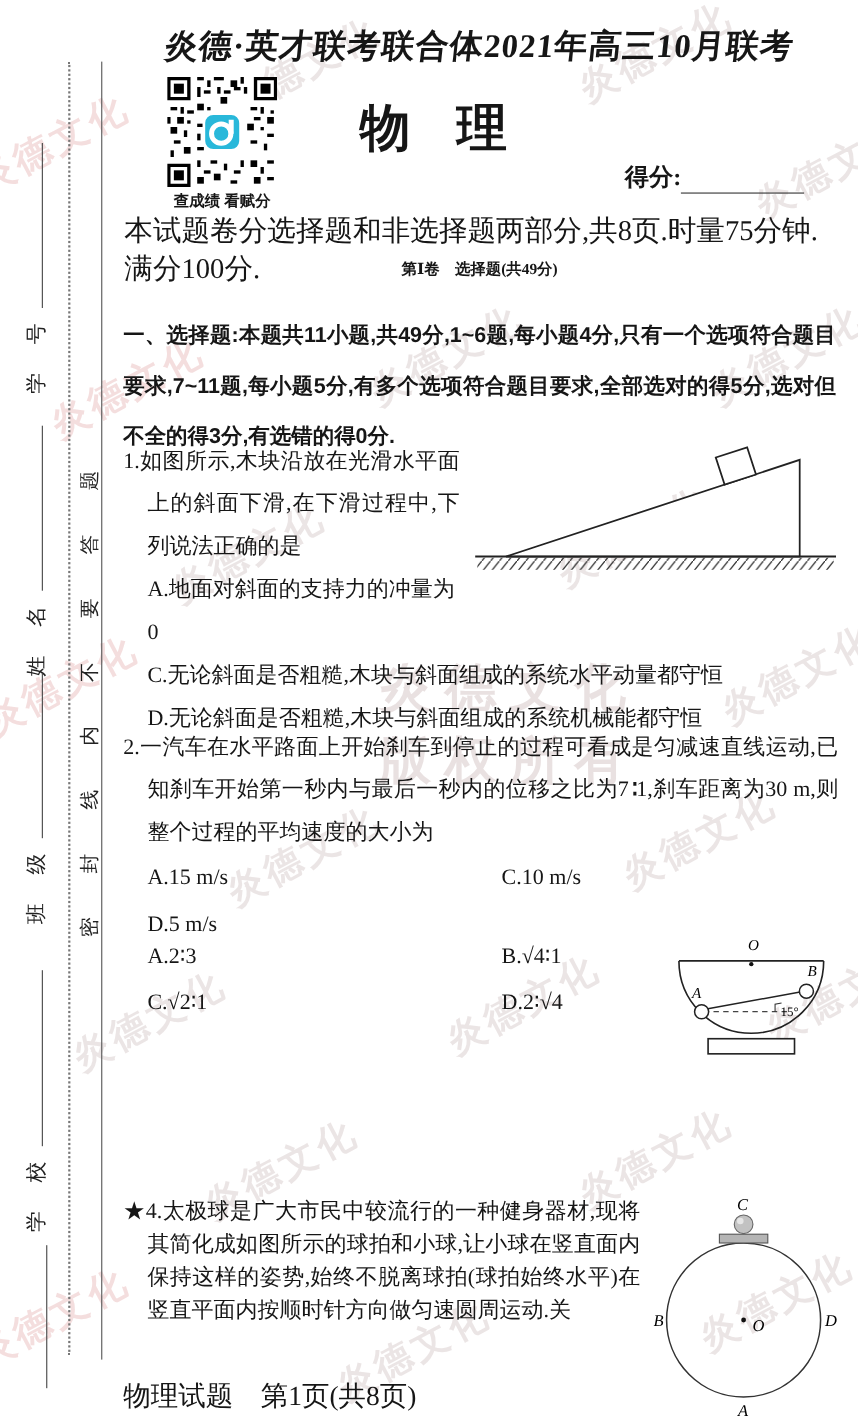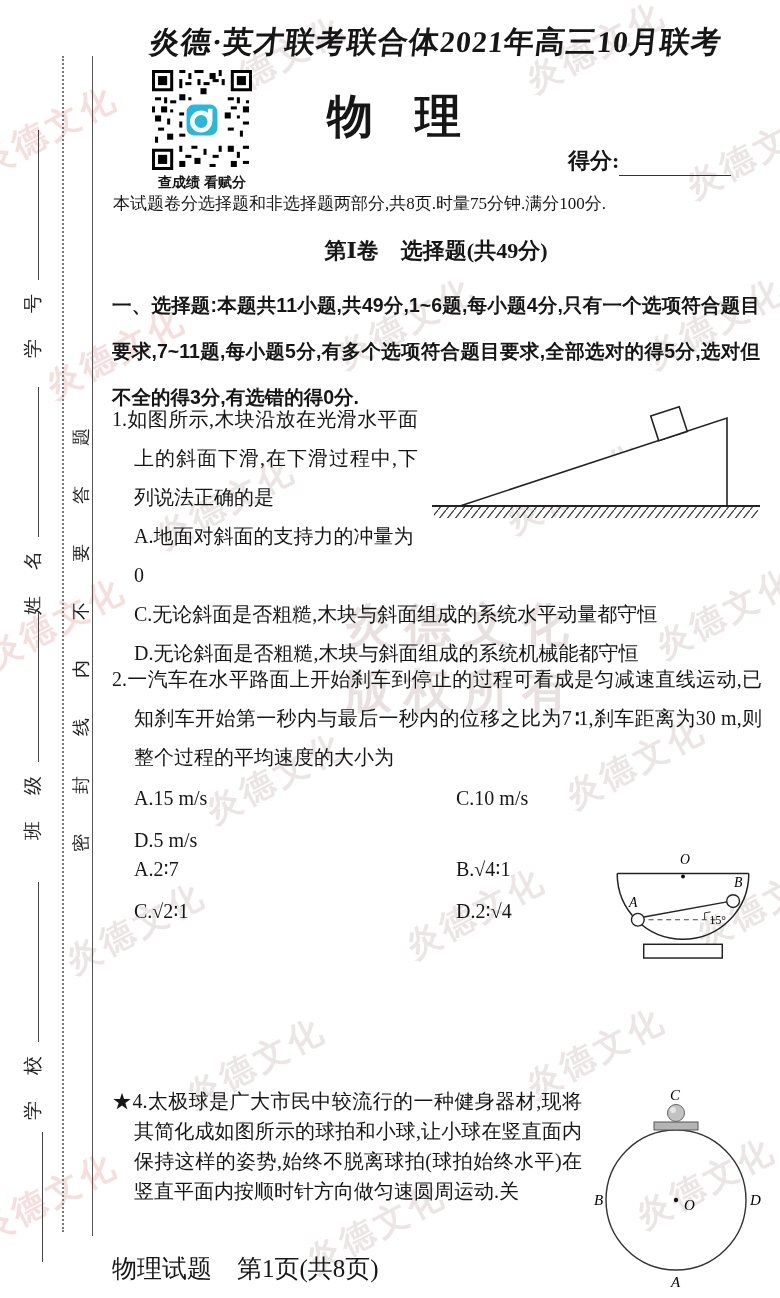--- a/index.html
+++ b/index.html
@@ -28,22 +28,22 @@
   
   .main-title{position:absolute;left:112px;top:22px;width:648px;text-align:center;
       font-size:30px;font-weight:900;letter-spacing:1px;transform:skewX(-6deg);}
   .qr-box{position:absolute;left:146px;top:70px;width:112px;text-align:center;}
   .qr-box svg{width:100px;height:100px;display:block;margin:0 auto;}
   .qr-caption{font-family:"Liberation Sans",sans-serif;font-size:14px;font-weight:bold;margin-top:4px;}
   .subject-title{position:absolute;left:112px;top:86px;width:648px;text-align:center;
       font-size:46px;font-weight:bold;letter-spacing:42px;transform:translateX(-21px);}
   .score-line{position:absolute;left:568px;top:146px;font-size:22px;font-weight:bold;}
   .score-line .uline{display:inline-block;width:112px;height:1.05em;border-bottom:1.6px solid #333;vertical-align:bottom;}
-  .intro{position:absolute;left:113px;top:192px;width:648px;font-size:17px;}
-  .section-title{position:absolute;left:112px;top:236px;width:648px;text-align:center;font-size:22px;font-weight:bold;}
+  .intro{position:absolute;left:113px;top:192px;width:648px;font-size:26px;}
+  .section-title{position:absolute;left:112px;top:236px;width:648px;text-align:center;font-size:14px;font-weight:bold;}
   .instructions{position:absolute;left:112px;top:282px;width:648px;font-size:19.5px;line-height:46px;
       font-weight:bold;font-family:"Liberation Sans","DejaVu Sans",sans-serif;text-align:justify;}
   
   .q{position:absolute;left:112px;width:650px;font-size:20px;line-height:39px;}
   .qtext{margin:0;padding-left:22px;text-indent:-22px;text-align:justify;}
   .opts div{padding-left:22px;}
   .optgrid{display:grid;grid-template-columns:322px 1fr;padding-left:22px;line-height:42px;}
   .fig{float:right;}
   .fig1{width:332px;height:122px;margin:0 0 4px 12px;}
   .fig3{width:158px;height:110px;margin:2px 0 2px 10px;}
@@ -222,21 +222,21 @@
     <line x1="31" y1="71" x2="108" y2="71" stroke="#444" stroke-width="1.2" stroke-dasharray="5,4"></line>
     <path d="M97,71 L97,64 L103,63" fill="none" stroke="#333" stroke-width="1"></path>
     <circle cx="29" cy="71" r="6.5" fill="#fff" stroke="#222" stroke-width="1.4"></circle>
     <circle cx="126" cy="52" r="6.5" fill="#fff" stroke="#222" stroke-width="1.4"></circle>
     <text x="20" y="58" font-size="14" font-style="italic" font-family="Liberation Serif,serif">A</text>
     <text x="127" y="38" font-size="14" font-style="italic" font-family="Liberation Serif,serif">B</text>
     <text x="102" y="75" font-size="12" font-family="Liberation Serif,serif">15°</text>
     <rect x="35" y="96" width="80" height="14" fill="#fff" stroke="#222" stroke-width="1.5"></rect>
   </svg>
   <div class="optgrid">
-    <div>A.2∶7</div>
+    <div>A.2∶3</div>
     <div>B.√4∶1</div>
     <div>C.√2∶1</div>
     <div>D.2∶√4</div>
   </div>
 </div>
 
 <div class="q" style="top:1086px">
   <svg class="fig fig4" viewBox="0 0 168 200">
     <circle cx="82" cy="112" r="70" fill="none" stroke="#333" stroke-width="1.4"></circle>
     <rect x="60" y="34" width="44" height="8" fill="#b5b5b5" stroke="#555" stroke-width="1"></rect>

